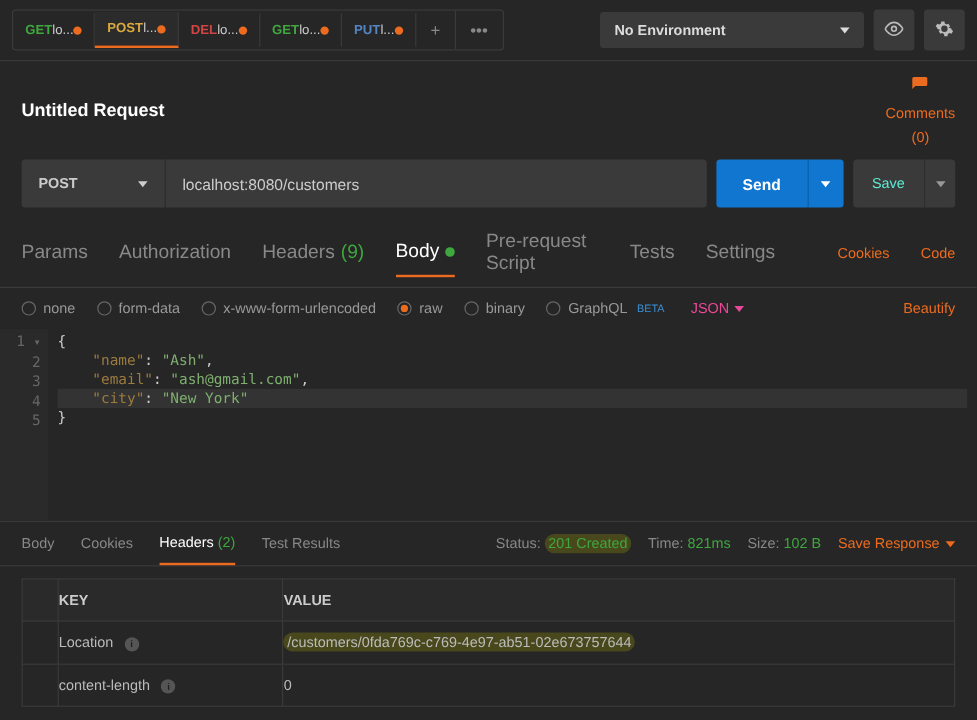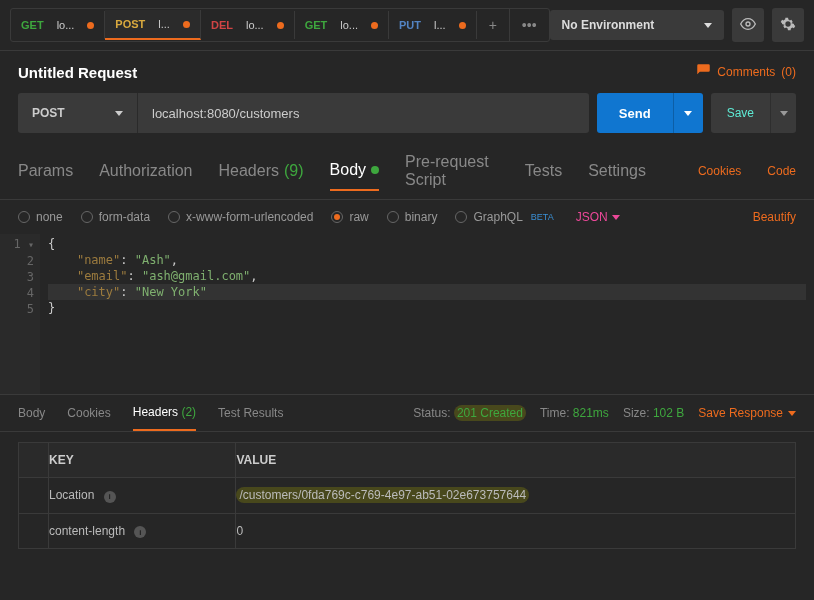--- a/index.html
+++ b/index.html
@@ -22,21 +22,21 @@
 .tabs-container {
   display: flex;
   gap: 0;
   align-items: center;
   border: 1px solid #3a3a3a;
   border-radius: 3px;
 }
 .tab {
   display: flex;
   align-items: center;
-  gap: 13px;
+  gap: 0;
   padding: 8px 10px;
   border-right: 1px solid #3a3a3a;
   cursor: pointer;
   font-size: 11px;
   font-weight: bold;
 }
 .tab.active { border-bottom: 2px solid #ed6b1e; background: #2b2b2b; }
 .method-get { color: #3ea73e; }
 .method-post { color: #d9a93e; }
 .method-del { color: #d14444; }
@@ -55,21 +55,21 @@
 }
 .tab-more { border-right: none; }
 .spacer { flex: 1; }
 .env-select {
   display: flex;
   align-items: center;
   justify-content: space-between;
   background: #3a3a3a;
   padding: 8px 12px;
   border-radius: 3px;
-  width: 184px;
+  width: 220px;
   color: #ddd;
   font-weight: bold;
   cursor: pointer;
 }
 .icon-btn {
   width: 34px; height: 34px;
   display: flex; align-items: center; justify-content: center;
   background: #3a3a3a;
   border-radius: 3px;
   margin-left: 8px;
@@ -85,20 +85,21 @@
   color: #fff;
   font-size: 15px;
   font-weight: bold;
 }
 .comments-btn {
   color: #ed6b1e;
   display: flex;
   align-items: center;
   gap: 6px;
   cursor: pointer;
+  flex-direction: column;
 }
 .url-row {
   display: flex;
   padding: 0 18px 0 18px;
   gap: 8px;
   align-items: stretch;
 }
 .method-select {
   display: flex;
   align-items: center;

